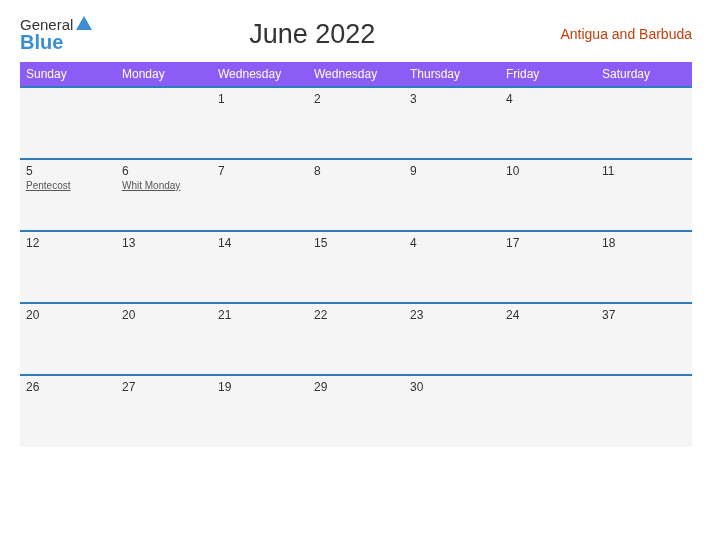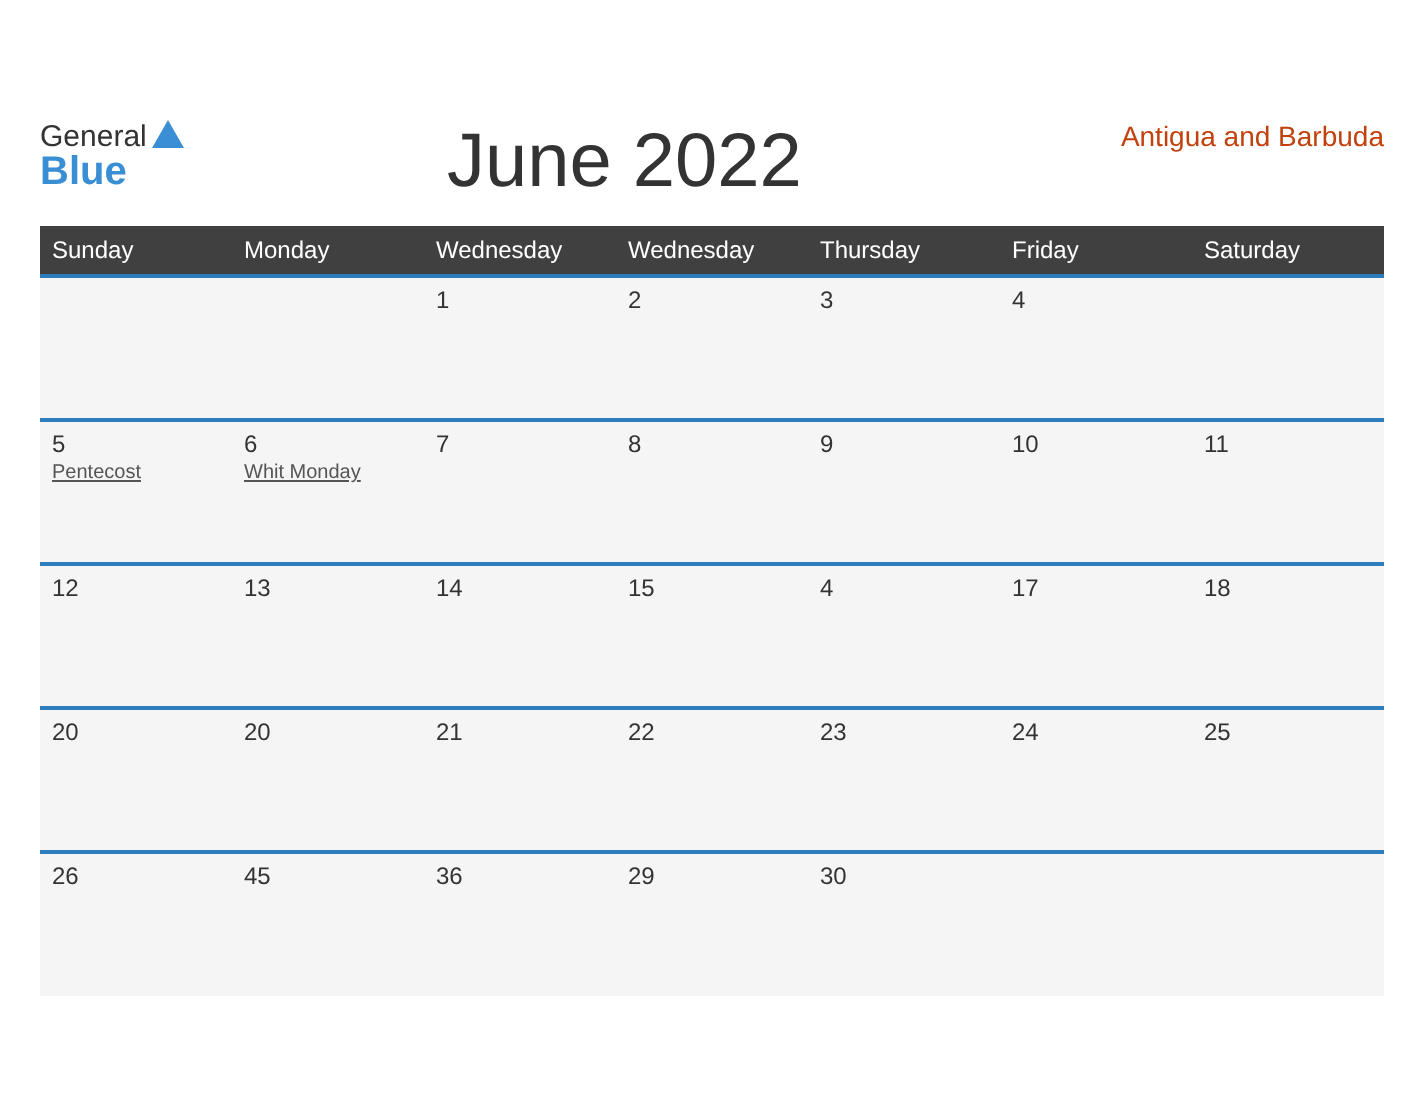--- a/index.html
+++ b/index.html
@@ -14,24 +14,23 @@
     .page {
       width: 712px;
       height: 550px;
       background: #fff;
       padding: 16px 20px 16px 20px;
     }
 
     
     .header {
       display: flex;
-      align-items: flex-start;
+      align-items: center;
       justify-content: space-between;
       margin-bottom: 10px;
-      margin-top: 44px;
     }
 
     .logo {
       display: flex;
       flex-direction: column;
       line-height: 1;
     }
 
     .logo-general {
       font-size: 15px;
@@ -55,42 +54,42 @@
       width: 0;
       height: 0;
       border-left: 8px solid transparent;
       border-right: 8px solid transparent;
       border-bottom: 14px solid #3a8fd4;
       margin-left: 3px;
       margin-bottom: 2px;
     }
 
     .title {
-      font-size: 38px;
+      font-size: 27px;
       color: #333;
       font-weight: normal;
       text-align: center;
       flex: 1;
     }
 
     .country {
       font-size: 14px;
       color: #c2410c;
       text-align: right;
       min-width: 160px;
     }
 
     
     .calendar {
       width: 100%;
       border-collapse: collapse;
     }
 
     .calendar thead tr th {
-      background: #404040;
+      background: #8b5cf6;
       color: #fff;
       font-size: 12px;
       font-weight: normal;
       padding: 5px 6px;
       text-align: left;
       border: none;
     }
 
     .calendar tbody tr {
       border-top: 2px solid #2e7bbd;
@@ -235,32 +234,32 @@
           <td>
             <span class="day-number">22</span>
           </td>
           <td>
             <span class="day-number">23</span>
           </td>
           <td>
             <span class="day-number">24</span>
           </td>
           <td>
-            <span class="day-number">25</span>
+            <span class="day-number">37</span>
           </td>
         </tr>
         <tr>
           <td>
             <span class="day-number">26</span>
           </td>
           <td>
-            <span class="day-number">45</span>
-          </td>
-          <td>
-            <span class="day-number">36</span>
+            <span class="day-number">27</span>
+          </td>
+          <td>
+            <span class="day-number">19</span>
           </td>
           <td>
             <span class="day-number">29</span>
           </td>
           <td>
             <span class="day-number">30</span>
           </td>
           <td></td>
           <td></td>
         </tr>

